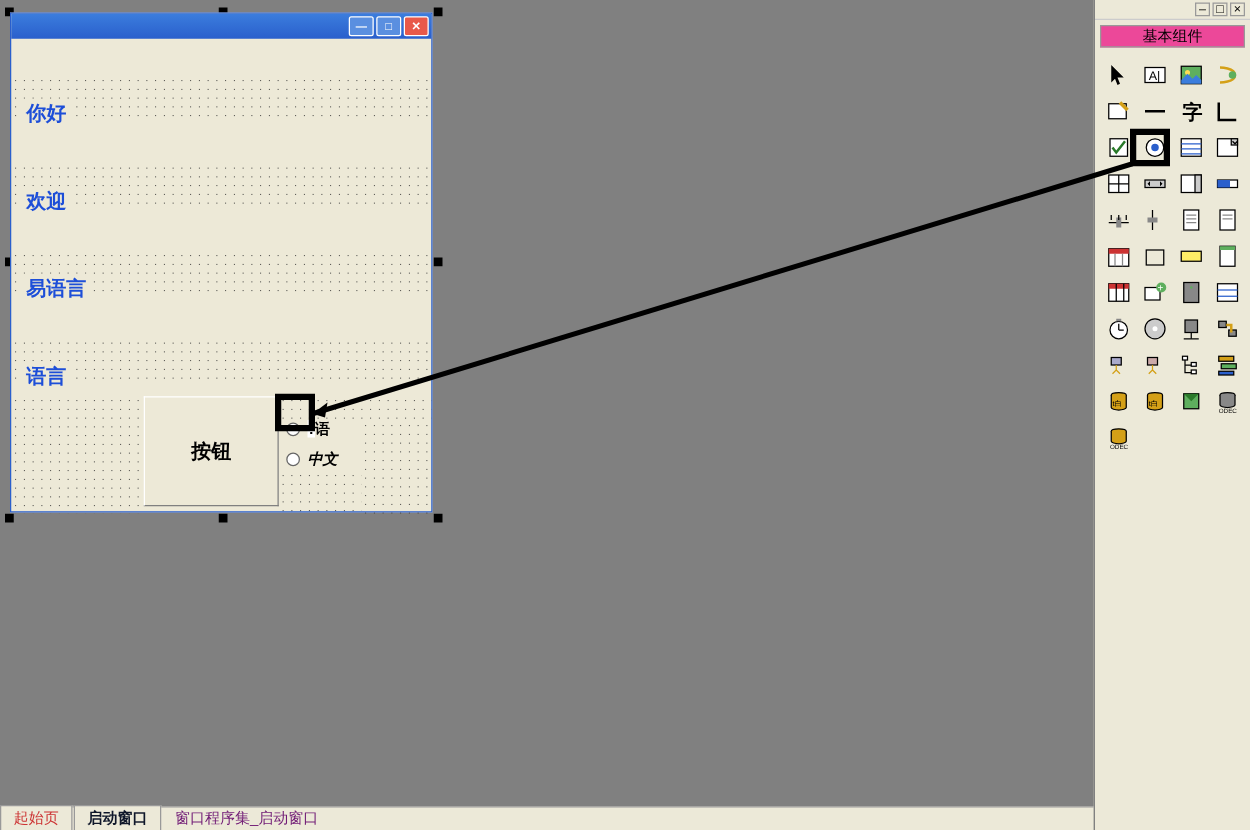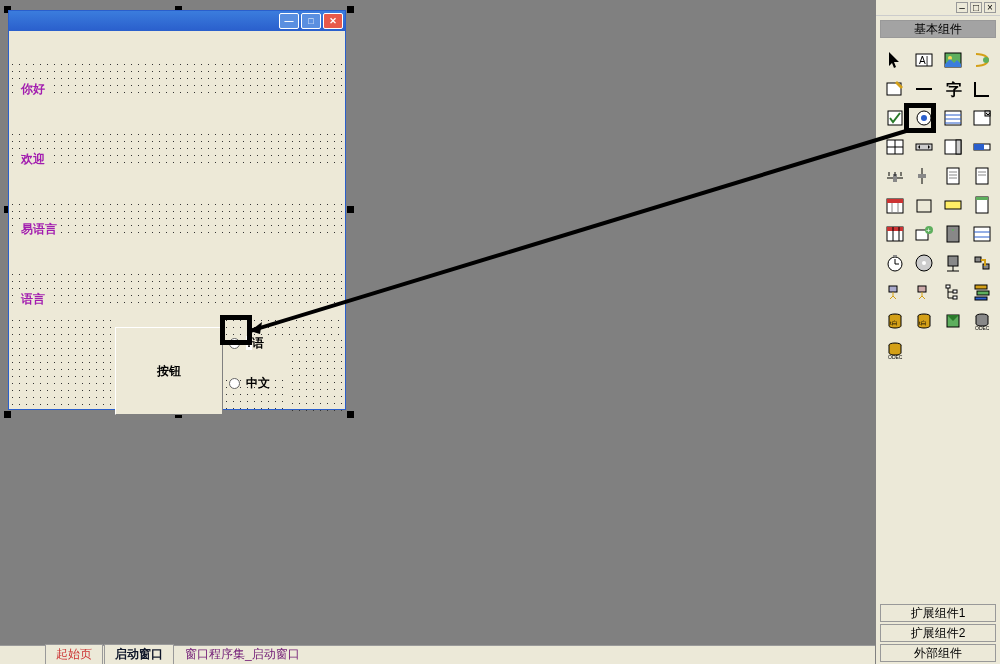--- a/index.html
+++ b/index.html
@@ -69,50 +69,50 @@
 .dotted-area {
   position: absolute;
   background-image: radial-gradient(#333 0.7px, transparent 0.7px);
   background-size: 7px 7px;
   background-position: 0 0;
 }
 
 .form-label {
   position: absolute;
   background: #EDE9D7;
-  font-size: 12px;
+  font-size: 16px;
   font-weight: bold;
-  color: #a21caf;
+  color: #1d4ed8;
   padding: 2px 4px;
 }
 
 
 .handle {
   position: absolute;
   width: 7px;
   height: 7px;
   background: #000;
 }
 
 
 .designed-button {
   position: absolute;
   left: 106px;
-  top: 296px;
+  top: 286px;
   width: 108px;
   height: 88px;
   background: #EDE9D7;
   border-top: 1px solid #fff;
   border-left: 1px solid #fff;
   border-right: 1px solid #808080;
   border-bottom: 1px solid #808080;
   display: flex;
   align-items: center;
   justify-content: center;
-  font-size: 12px;
+  font-size: 16px;
   font-weight: bold;
 }
 
 
 .radio-row {
   position: absolute;
   display: flex;
   align-items: center;
   font-size: 12px;
   font-weight: bold;
@@ -150,21 +150,20 @@
   position: absolute;
   left: 0;
   bottom: 0;
   width: 875px;
   height: 19px;
   background: #ECE9D8;
   border-top: 1px solid #999;
   display: flex;
   align-items: flex-end;
   font-size: 12px;
-  padding-left: 45px;
 }
 .bottom-tab {
   padding: 1px 10px;
   border: 1px solid #999;
   border-bottom: none;
   background: #ECE9D8;
   margin-right: 1px;
   color: #2A5FCC;
 }
 .bottom-tab.active {
@@ -199,21 +198,21 @@
 }
 .palette-titlebar span {
   border: 1px solid #999;
   width: 12px;
   height: 11px;
   line-height: 9px;
   text-align: center;
 }
 .palette-header {
   margin: 4px;
-  background: #a3a3a3;
+  background: #ec4899;
   border: 1px solid #999;
   text-align: center;
   height: 18px;
   line-height: 16px;
   font-size: 12px;
 }
 .palette-grid {
   display: grid;
   grid-template-columns: repeat(4, 27px);
   grid-auto-rows: 27px;
@@ -288,21 +287,21 @@
       <div class="form-label" style="left:8px; top:258px;">语言</div>
 
       <div class="designed-button">
         <span>按钮</span>
       </div>
 
       <div class="radio-row" style="left:220px; top:304px;">
         <div class="radio-dot"></div>
         <span><span style="background:#fff;padding:0 1px;">:</span><span>语</span></span>
       </div>
-      <div class="radio-row" style="left:220px; top:344px;">
+      <div class="radio-row" style="left:220px; top:328px;font-style:italic;">
         <div class="radio-dot"></div>
         <span>中文</span>
       </div>
     </div>
   </div>
 
   <div class="highlight-box" style="left:220px; top:315px; width:32px; height:30px;"></div>
 </div>
 
 <div class="highlight-box" style="left:904px; top:103px; width:32px; height:30px;"></div>
@@ -600,18 +599,13 @@
 
     <div class="palette-item">
         <svg class="ico" viewBox="0 0 20 20">
           <ellipse cx="10" cy="5" rx="6" ry="2" fill="#D4A017" stroke="#000"></ellipse>
           <path d="M4 5v8c0 1 3 2 6 2s6-1 6-2V5" fill="#D4A017" stroke="#000"></path>
           <text x="3" y="19" font-size="5">ODEC</text>
         </svg>
       </div>
   </div>
 
-  <div class="palette-bottom">
-    <div class="palette-bottom-btn">扩展组件1</div>
-    <div class="palette-bottom-btn">扩展组件2</div>
-    <div class="palette-bottom-btn">外部组件</div>
-  </div>
 </div>
 
 </body></html>

